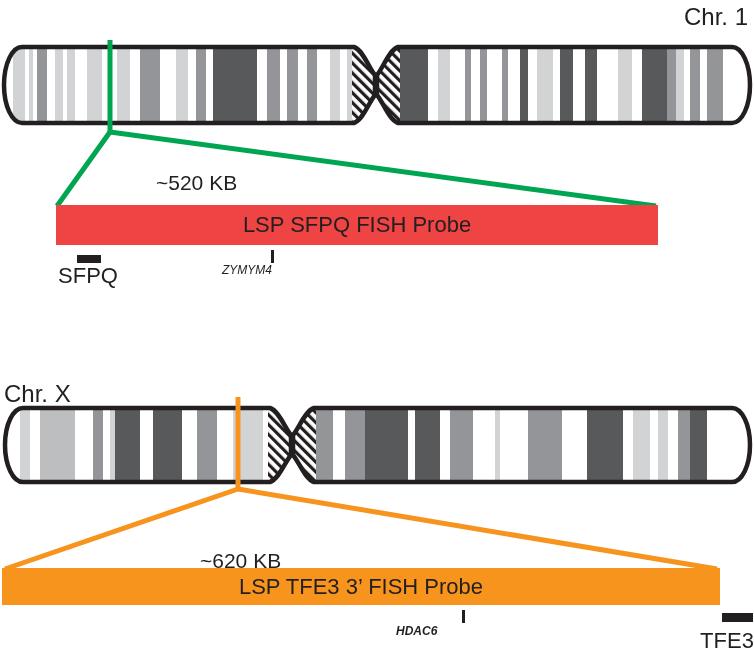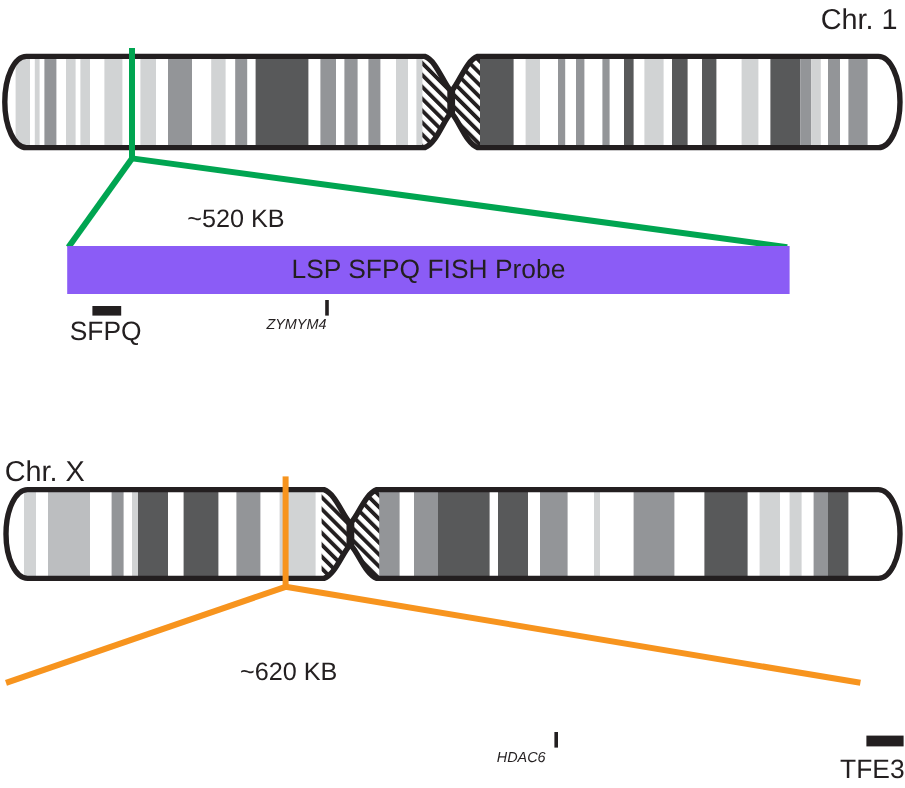--- a/index.html
+++ b/index.html
@@ -29,21 +29,21 @@
   #sfpq-bar{left:77px;top:255px;width:24px;height:8px;}
   #label-sfpq{left:48px;top:263px;width:80px;}
   #zymym4-tick{left:271px;top:250px;width:3px;height:13px;}
   #label-zymym4{left:222px;top:263px;width:100px;}
 
   #label-chrx{left:4px;top:380px;}
   #label-xp1123{left:190px;top:362px;width:100px;}
   #label-620kb{left:200px;top:549px;}
   #probe-bar-tfe3{left:2px;top:568px;width:718px;height:37px;background:#F7941E;}
   #hdac6-tick{left:462px;top:610px;width:3px;height:13px;}
-  #label-hdac6{left:414px;top:624px;width:100px;}
+  #label-hdac6{left:396px;top:624px;width:100px;font-weight:bold;}
   #tfe3-bar{left:722px;top:613px;width:31px;height:9px;}
   #label-tfe3{left:695px;top:628px;width:64px;}
 </style>
 </head>
 <body>
 
 <div id="canvas">
 
   <svg id="figure-svg" width="754" height="657" viewBox="0 0 754 657">
       <defs>
@@ -146,28 +146,31 @@
       </g>
       <g stroke="#F7941E" stroke-width="5" stroke-linecap="butt">
         <line x1="238" y1="397" x2="238" y2="491"></line>
         <line x1="238" y1="489" x2="5" y2="569"></line>
         <line x1="238" y1="489" x2="717" y2="569"></line>
       </g>
     </svg>
 
   <div class="txt chr-title" id="label-chr1">Chr. 1</div>
   <div class="txt kb" id="label-520kb">~520 KB</div>
-  <div class="probe-bar" id="probe-bar-sfpq" style="background: #8b5cf6; text-align: center;">
+  <div class="probe-bar" id="probe-bar-sfpq" style="background: #ef4444; text-align: center;">
     <span>LSP SFPQ FISH Probe</span>
   </div>
   <div class="gene-bar" id="sfpq-bar"></div>
   <div class="txt gene-big" id="label-sfpq">SFPQ</div>
   <div class="gene-tick" id="zymym4-tick"></div>
   <div class="txt gene-small" id="label-zymym4">ZYMYM4</div>
 
   <div class="txt chr-title" id="label-chrx">Chr. X</div>
   <div class="txt kb" id="label-620kb">~620 KB</div>
+  <div class="probe-bar" id="probe-bar-tfe3" style="background: rgb(247, 148, 30);">
+    <span>LSP TFE3 3’ FISH Probe</span>
+  </div>
   <div class="gene-tick" id="hdac6-tick"></div>
   <div class="txt gene-small" id="label-hdac6">HDAC6</div>
   <div class="gene-bar" id="tfe3-bar"></div>
   <div class="txt gene-big" id="label-tfe3">TFE3</div>
 
 </div>
 
 </body></html>

